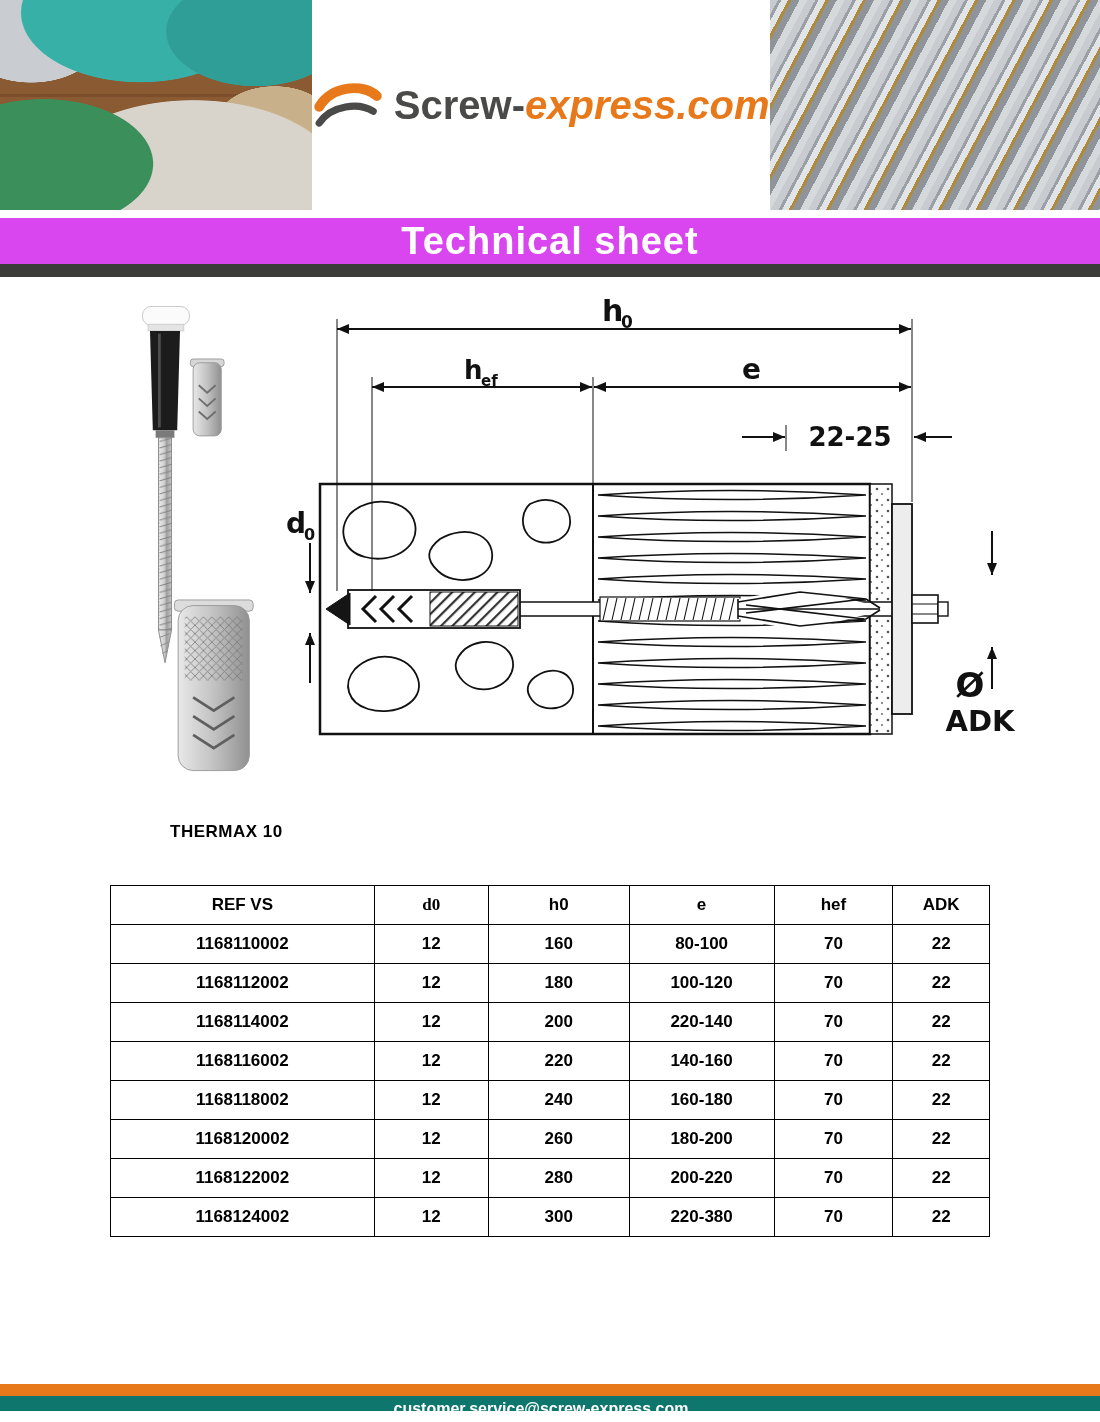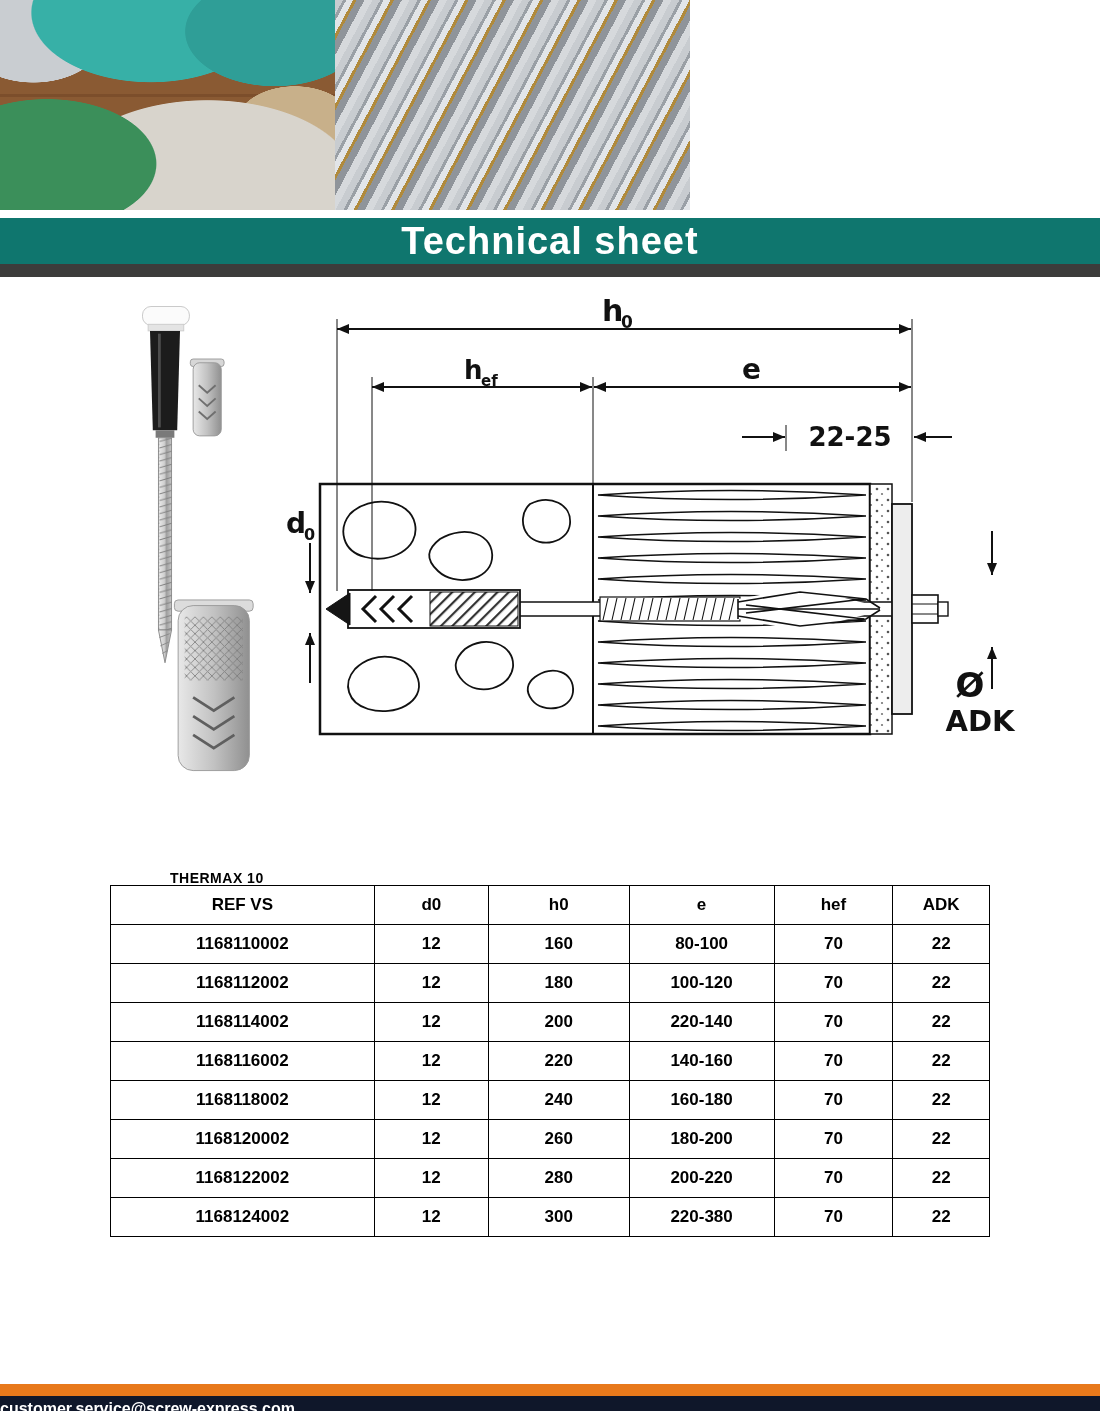--- a/index.html
+++ b/index.html
@@ -28,55 +28,62 @@
         #b08a3c 16px 19px, #8f949a 19px 26px, #d6d9dc 26px 33px);
   }
   .logo-area { flex:1; display:flex; align-items:center; justify-content:center; background:#fff; gap:10px; }
   .swoosh { width:72px; height:58px; }
   .logo-text { font-size:40px; font-weight:bold; white-space:nowrap; }
   .logo-primary { color:#4a4a49; }
   .logo-secondary { color:#e8791b; font-style:italic; }
 
   
   .banner-gap { height:8px; background:#fff; }
-  .banner { height:46px; background:#0f766e; display:flex; align-items:center; justify-content:center; }
+  .banner { height:46px; background:#d946ef; display:flex; align-items:center; justify-content:center; }
   .banner span { color:#fff; font-size:38px; font-weight:bold; letter-spacing:1px; }
   .dark-bar { height:13px; background:#3c3c3b; }
 
   
   .content { position:relative; height:1107px; background:#fff; }
   .product-figure { position:absolute; left:120px; top:22px; width:150px; height:480px; }
   .tech-drawing { position:absolute; left:280px; top:22px; width:770px; height:480px; }
-  .product-name { position:absolute; left:170px; top:545px; font-size:14px; font-weight:bold; color:#000; letter-spacing:.5px;margin-top:48px; }
+  .product-name { position:absolute; left:170px; top:545px; font-size:17px; font-weight:bold; color:#000; letter-spacing:.5px; }
 
   .spec-table { position:absolute; left:110px; top:608px; width:880px;
     border-collapse:collapse; font-size:17px; font-weight:bold; text-align:center; color:#000;border-radius:14px; }
   .spec-table th, .spec-table td { border:1px solid #000; padding:9px 6px; }
   .spec-table th:nth-child(1){ width:30%; }
-  .spec-table th:nth-child(2){ width:13%; }
+  .spec-table th:nth-child(2){ width:13%;font-family:Liberation Serif, serif; }
   .spec-table th:nth-child(3){ width:16%; }
   .spec-table th:nth-child(4){ width:16.5%; }
   .spec-table th:nth-child(5){ width:13.5%; }
   .spec-table th:nth-child(6){ width:11%; }
 
   
   .footer-orange { height:12px; background:#e8791b; }
-  .footer-dark { height:15px; background:#0f172a; text-align:left; }
+  .footer-dark { height:15px; background:#0f766e; text-align:center; }
   .footer-dark span { color:#fff; font-size:16px; font-weight:bold; line-height:26px; padding-right:18px; }
 
   
   svg text { font-family:"DejaVu Sans", sans-serif; font-weight:bold; fill:#111; }
 </style>
 </head>
 <body>
 
 <div class="page">
 
   <header class="header">
     <div class="photo photo-left"></div>
+    <div class="logo-area">
+      <svg class="swoosh" viewBox="0 0 80 60" aria-hidden="true">
+        <path d="M8,32 C22,8 58,6 72,20" stroke="#e8791b" stroke-width="11" fill="none" stroke-linecap="round"></path>
+        <path d="M8,50 C22,30 52,27 68,37" stroke="#4a4a49" stroke-width="8" fill="none" stroke-linecap="round"></path>
+      </svg>
+      <span class="logo-text"><span class="logo-primary">Screw-</span><span class="logo-secondary">express.com</span></span>
+    </div>
     <div class="photo photo-right"></div>
   </header>
 
   <div class="banner-gap"></div>
   <div class="banner">
     <span>Technical sheet</span>
   </div>
   <div class="dark-bar"></div>
 
   <main class="content">

